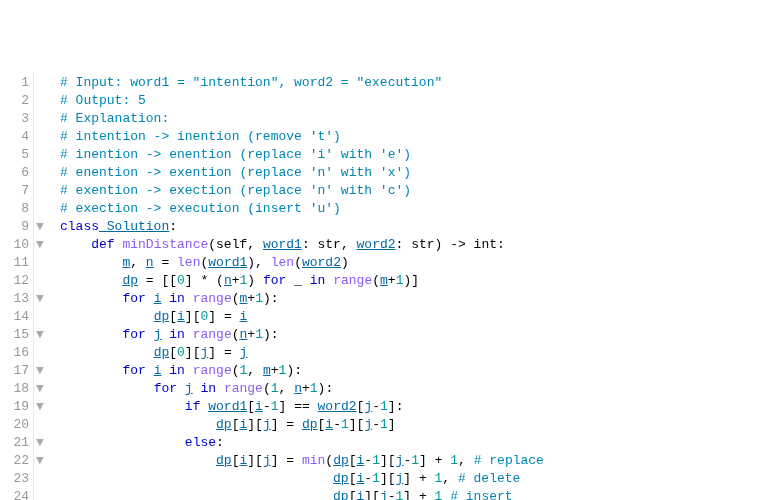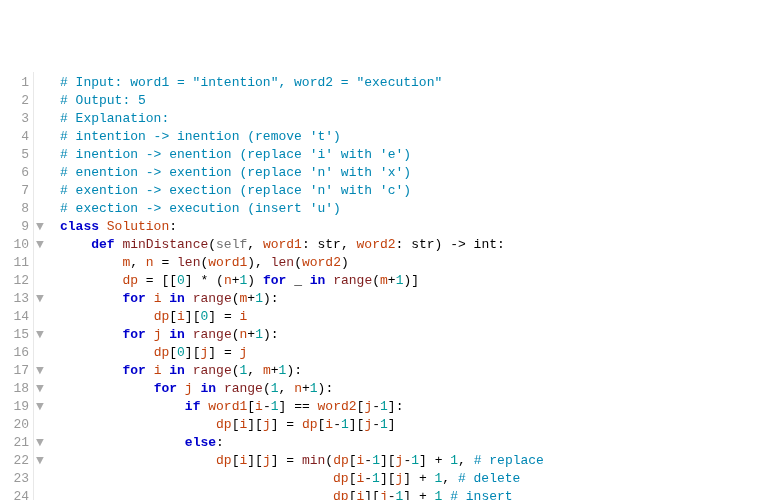--- a/index.html
+++ b/index.html
@@ -28,28 +28,28 @@
     padding: 2px 2px 2px 2px;
     user-select: none;
     width: 16px;
   }
   .code {
     padding: 2px 0 2px 10px;
     background: #ffffff;
   }
   .ln { display: block; height: 18px; }
   .c-comment { color: #0086b3; }
-  .c-kw      { color: #0000cc; font-weight: bold; margin-top: 40px; }
-  .c-self    { color: #737373; font-family: Liberation Mono, monospace; }
+  .c-kw      { color: #0000cc; font-weight: normal; margin-top: 40px; }
+  .c-self    { color: #000000; font-family: Liberation Mono, monospace; }
   .c-type    { color: #000000; font-family: Liberation Mono, monospace; }
   .c-num     { color: #009999; }
   .c-op      { color: #000000; }
-  .c-fn      { color: #7f1d1d; }
+  .c-fn      { color: #8b5cf6; }
   .c-paren   { color: #000000; }
-  .c-var     { color: #c2410c; }
+  .c-var     { color: #0369a1; text-decoration: underline; }
 </style>
 </head>
 <body>
 
 
 
 <div class="editor">
   <div class="gutter" id="gutter"><span class="ln">1</span><span class="ln">2</span><span class="ln">3</span><span class="ln">4</span><span class="ln">5</span><span class="ln">6</span><span class="ln">7</span><span class="ln">8</span><span class="ln">9</span><span class="ln">10</span><span class="ln">11</span><span class="ln">12</span><span class="ln">13</span><span class="ln">14</span><span class="ln">15</span><span class="ln">16</span><span class="ln">17</span><span class="ln">18</span><span class="ln">19</span><span class="ln">20</span><span class="ln">21</span><span class="ln">22</span><span class="ln">23</span><span class="ln">24</span></div>
   <div class="fold-col" id="foldcol"><span class="ln"> </span><span class="ln"> </span><span class="ln"> </span><span class="ln"> </span><span class="ln"> </span><span class="ln"> </span><span class="ln"> </span><span class="ln"> </span><span class="ln">▼</span><span class="ln">▼</span><span class="ln"> </span><span class="ln"> </span><span class="ln">▼</span><span class="ln"> </span><span class="ln">▼</span><span class="ln"> </span><span class="ln">▼</span><span class="ln">▼</span><span class="ln">▼</span><span class="ln"> </span><span class="ln">▼</span><span class="ln">▼</span><span class="ln"> </span><span class="ln"> </span></div>
   <div class="code" id="code"><span class="ln"><span class="c-comment"># Input: word1 = "intention", word2 = "execution"</span></span><span class="ln"><span class="c-comment"># Output: 5</span></span><span class="ln"><span class="c-comment"># Explanation:</span></span><span class="ln"><span class="c-comment"># intention -&gt; inention (remove 't')</span></span><span class="ln"><span class="c-comment"># inention -&gt; enention (replace 'i' with 'e')</span></span><span class="ln"><span class="c-comment"># enention -&gt; exention (replace 'n' with 'x')</span></span><span class="ln"><span class="c-comment"># exention -&gt; exection (replace 'n' with 'c')</span></span><span class="ln"><span class="c-comment"># exection -&gt; execution (insert 'u')</span></span><span class="ln"><span class="c-kw">class</span><span></span><span class="c-var"> Solution</span><span class="c-op">:</span></span><span class="ln"><span>    </span><span class="c-kw">def</span><span></span><span class="c-fn"> minDistance</span><span class="c-paren">(</span><span class="c-self">self</span><span class="c-op">, </span><span class="c-var">word1</span><span class="c-op">: </span><span class="c-type">str</span><span class="c-op">, </span><span class="c-var">word2</span><span class="c-op">: </span><span class="c-type">str</span><span class="c-paren">)</span><span class="c-op"> -&gt; </span><span class="c-type">int</span><span class="c-op">:</span></span><span class="ln"><span>        </span><span class="c-var">m</span><span class="c-op">, </span><span class="c-var">n</span><span class="c-op"> = </span><span class="c-fn">len</span><span class="c-paren">(</span><span class="c-var">word1</span><span class="c-paren">)</span><span class="c-op">, </span><span class="c-fn">len</span><span class="c-paren">(</span><span class="c-var">word2</span><span class="c-paren">)</span></span><span class="ln"><span>        </span><span class="c-var">dp</span><span class="c-op"> = </span><span class="c-paren">[[</span><span class="c-num">0</span><span class="c-paren">]</span><span class="c-op"> * </span><span class="c-paren">(</span><span class="c-var">n</span><span class="c-op">+</span><span class="c-num">1</span><span class="c-paren">)</span><span class="c-op"> </span><span class="c-kw">for</span><span class="c-op"> _ </span><span class="c-kw">in</span><span class="c-op"> </span><span class="c-fn">range</span><span class="c-paren">(</span><span class="c-var">m</span><span class="c-op">+</span><span class="c-num">1</span><span class="c-paren">)]</span></span><span class="ln"><span>        </span><span class="c-kw">for</span><span class="c-op"> </span><span class="c-var">i</span><span class="c-op"> </span><span class="c-kw">in</span><span class="c-op"> </span><span class="c-fn">range</span><span class="c-paren">(</span><span class="c-var">m</span><span class="c-op">+</span><span class="c-num">1</span><span class="c-paren">)</span><span class="c-op">:</span></span><span class="ln"><span>            </span><span class="c-var">dp</span><span class="c-paren">[</span><span class="c-var">i</span><span class="c-paren">][</span><span class="c-num">0</span><span class="c-paren">]</span><span class="c-op"> = </span><span class="c-var">i</span></span><span class="ln"><span>        </span><span class="c-kw">for</span><span class="c-op"> </span><span class="c-var">j</span><span class="c-op"> </span><span class="c-kw">in</span><span class="c-op"> </span><span class="c-fn">range</span><span class="c-paren">(</span><span class="c-var">n</span><span class="c-op">+</span><span class="c-num">1</span><span class="c-paren">)</span><span class="c-op">:</span></span><span class="ln"><span>            </span><span class="c-var">dp</span><span class="c-paren">[</span><span class="c-num">0</span><span class="c-paren">][</span><span class="c-var">j</span><span class="c-paren">]</span><span class="c-op"> = </span><span class="c-var">j</span></span><span class="ln"><span>        </span><span class="c-kw">for</span><span class="c-op"> </span><span class="c-var">i</span><span class="c-op"> </span><span class="c-kw">in</span><span class="c-op"> </span><span class="c-fn">range</span><span class="c-paren">(</span><span class="c-num">1</span><span class="c-op">, </span><span class="c-var">m</span><span class="c-op">+</span><span class="c-num">1</span><span class="c-paren">)</span><span class="c-op">:</span></span><span class="ln"><span>            </span><span class="c-kw">for</span><span class="c-op"> </span><span class="c-var">j</span><span class="c-op"> </span><span class="c-kw">in</span><span class="c-op"> </span><span class="c-fn">range</span><span class="c-paren">(</span><span class="c-num">1</span><span class="c-op">, </span><span class="c-var">n</span><span class="c-op">+</span><span class="c-num">1</span><span class="c-paren">)</span><span class="c-op">:</span></span><span class="ln"><span>                </span><span class="c-kw">if</span><span class="c-op"> </span><span class="c-var">word1</span><span class="c-paren">[</span><span class="c-var">i</span><span class="c-op">-</span><span class="c-num">1</span><span class="c-paren">]</span><span class="c-op"> == </span><span class="c-var">word2</span><span class="c-paren">[</span><span class="c-var">j</span><span class="c-op">-</span><span class="c-num">1</span><span class="c-paren">]</span><span class="c-op">:</span></span><span class="ln"><span>                    </span><span class="c-var">dp</span><span class="c-paren">[</span><span class="c-var">i</span><span class="c-paren">][</span><span class="c-var">j</span><span class="c-paren">]</span><span class="c-op"> = </span><span class="c-var">dp</span><span class="c-paren">[</span><span class="c-var">i</span><span class="c-op">-</span><span class="c-num">1</span><span class="c-paren">][</span><span class="c-var">j</span><span class="c-op">-</span><span class="c-num">1</span><span class="c-paren">]</span></span><span class="ln"><span>                </span><span class="c-kw">else</span><span class="c-op">:</span></span><span class="ln"><span>                    </span><span class="c-var">dp</span><span class="c-paren">[</span><span class="c-var">i</span><span class="c-paren">][</span><span class="c-var">j</span><span class="c-paren">]</span><span class="c-op"> = </span><span class="c-fn">min</span><span class="c-paren">(</span><span class="c-var">dp</span><span class="c-paren">[</span><span class="c-var">i</span><span class="c-op">-</span><span class="c-num">1</span><span class="c-paren">][</span><span class="c-var">j</span><span class="c-op">-</span><span class="c-num">1</span><span class="c-paren">]</span><span class="c-op"> + </span><span class="c-num">1</span><span class="c-op">, </span><span class="c-comment"># replace</span></span><span class="ln"><span>                                   </span><span class="c-var">dp</span><span class="c-paren">[</span><span class="c-var">i</span><span class="c-op">-</span><span class="c-num">1</span><span class="c-paren">][</span><span class="c-var">j</span><span class="c-paren">]</span><span class="c-op"> + </span><span class="c-num">1</span><span class="c-op">, </span><span class="c-comment"># delete</span></span><span class="ln"><span>                                   </span><span class="c-var">dp</span><span class="c-paren">[</span><span class="c-var">i</span><span class="c-paren">][</span><span class="c-var">j</span><span class="c-op">-</span><span class="c-num">1</span><span class="c-paren">]</span><span class="c-op"> + </span><span class="c-num">1</span><span class="c-op"> </span><span class="c-comment"># insert</span></span></div>

